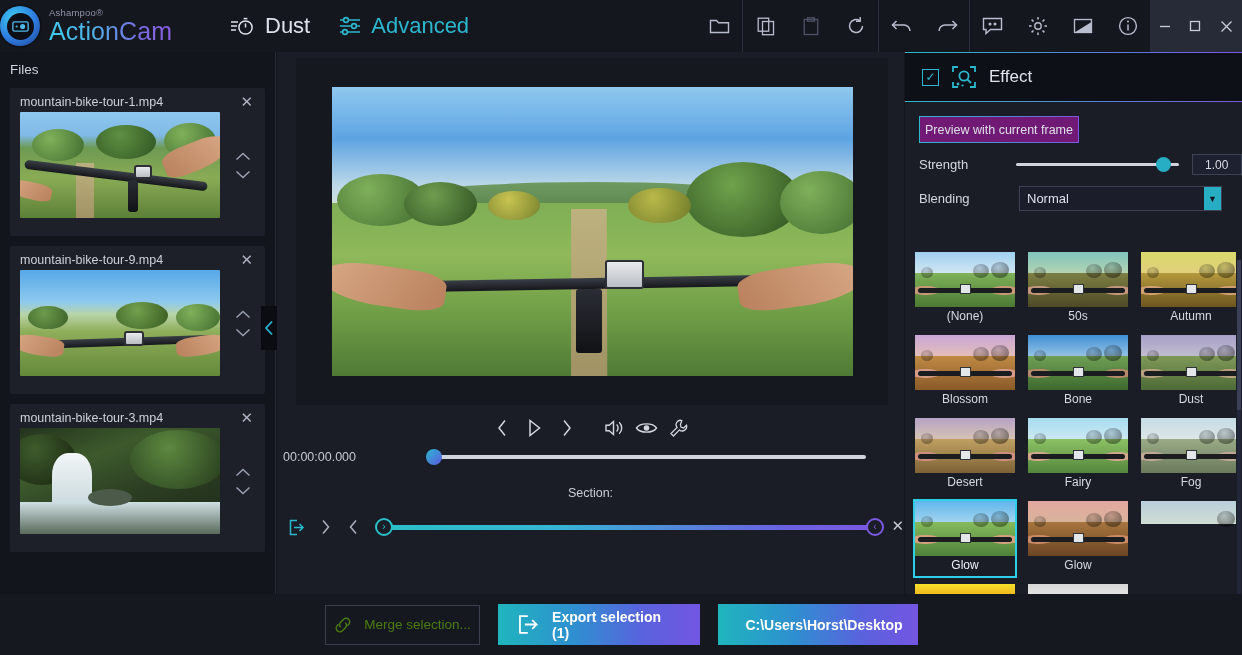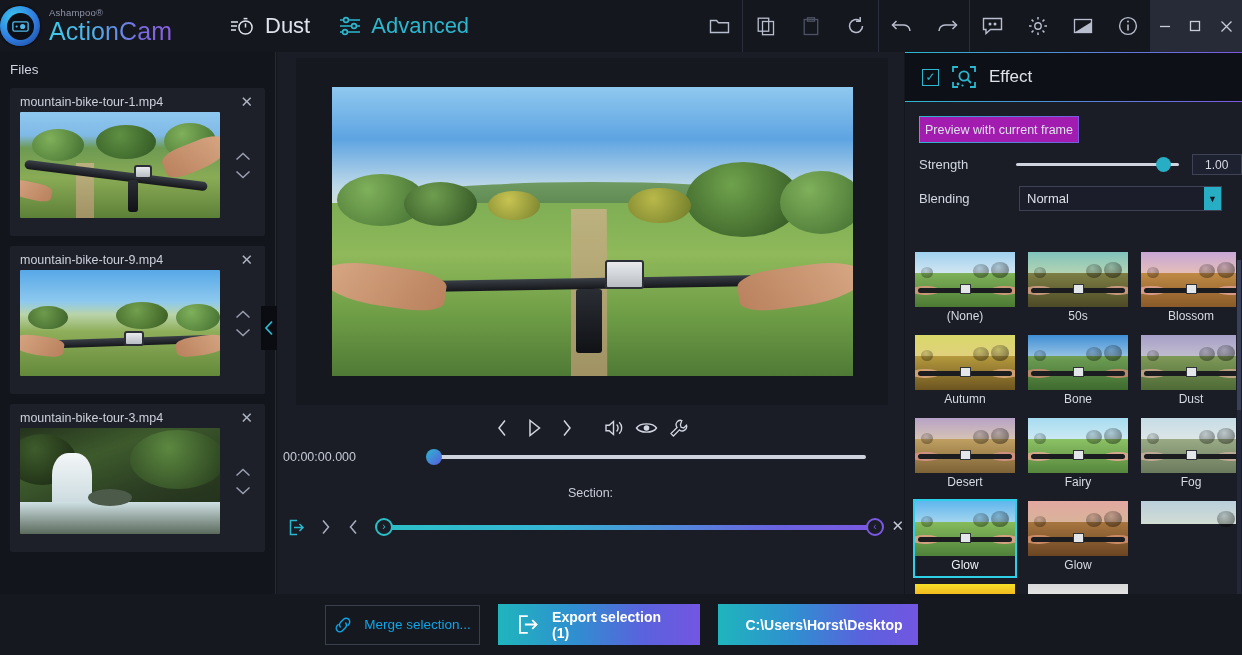--- a/index.html
+++ b/index.html
@@ -221,21 +221,21 @@
   }
   .fx-check {
     width: 17px; height: 17px; border: 1.5px solid #2bb8cf; color: #2bb8cf;
     display:flex; align-items:center; justify-content:center; font-size: 12px; cursor: pointer;
   }
   .fx-title { font-size: 17px; color: #dfe2ea; }
   .fx-body { position: absolute; top: 50px; left:0; right:0; bottom:0; overflow:hidden; }
 
   .preview-btn {
     margin: 14px 0 0 14px; width: 160px; height: 27px;
-    background: #a21caf; border: 1px solid;
+    background: #701a75; border: 1px solid;
     border-image: linear-gradient(90deg,#2bb8cf,#7b59e2) 1;
     display:flex; align-items:center; justify-content:center;
     font-size: 12.5px; color: #dde0e8; cursor: pointer;
   }
   .row { display: flex; align-items: center; margin: 11px 0 0 14px; }
   .row-label { width: 100px; font-size: 13px; color: #d3d7e1; }
   .strength-track {
     width: 168px; height: 3px; background: #cfd3dd; position: relative; border-radius: 2px;
   }
   .strength-thumb {
@@ -281,21 +281,21 @@
   .fx-scroll-thumb { position:absolute; top: 0; width: 4px; height: 150px; background: #3a4057; }
 
   
   .bottombar {
     position: absolute; left: 0; top: 594px; width: 1242px; height: 61px;
     background: #16181f; display: flex; align-items: center; justify-content: center; gap: 18px;
   }
   .merge-btn {
     width: 155px; height: 40px; border: 1px solid #3a3f4e; background: transparent;
     display:flex; align-items:center; justify-content:center; gap: 11px;
-    font-size: 13.5px; color: #0ea5e9; cursor: pointer;
+    font-size: 13.5px; color: #4d7c0f; cursor: pointer;
   }
   .grad-btn {
     height: 41px; background: linear-gradient(90deg, #1fb5bd 0%, #2f8fd0 38%, #5a62dd 72%, #7356e2 100%);
     display:flex; align-items:center; justify-content:center; gap: 13px;
     font-size: 14px; font-weight: bold; color: #fff; cursor: pointer; padding: 0 20px;
   }
   .grad-btn.export { width: 202px; }
   .grad-btn.dest { width: 200px; }
 </style>
 </head>
@@ -699,45 +699,45 @@
               <div class="mini-tree" style="left:6%;top:28%;width:12%;height:20%;background:radial-gradient(circle at 40% 30%,rgba(0,0,0,.1),rgba(0,0,0,.4));"></div>
               <div class="mini-hl" style="background:#c4977c"></div>
               <div class="mini-hr" style="background:#c4977c"></div>
               <div class="mini-bar"></div>
               <div class="mini-comp"></div>
             </div>
             <div class="fx-label">50s</div>
           </div>
           <div class="fx-item">
             <div class="fx-thumb">
+              <div class="mini-sky" style="background:linear-gradient(180deg,#d8d96a,#e2cf7e)"></div>
+              <div class="mini-field" style="background:linear-gradient(180deg,#b59a3d,#6d5520)"></div>
+              <div class="mini-tree" style="left:58%;top:22%;width:16%;height:26%;background:radial-gradient(circle at 40% 30%,rgba(0,0,0,.12),rgba(0,0,0,.45));"></div>
+              <div class="mini-tree" style="left:76%;top:18%;width:18%;height:30%;background:radial-gradient(circle at 40% 30%,rgba(0,0,0,.12),rgba(0,0,0,.5));"></div>
+              <div class="mini-tree" style="left:6%;top:28%;width:12%;height:20%;background:radial-gradient(circle at 40% 30%,rgba(0,0,0,.1),rgba(0,0,0,.4));"></div>
+              <div class="mini-hl" style="background:#d1a070"></div>
+              <div class="mini-hr" style="background:#d1a070"></div>
+              <div class="mini-bar"></div>
+              <div class="mini-comp"></div>
+            </div>
+            <div class="fx-label">Autumn</div>
+          </div>
+          <div class="fx-item">
+            <div class="fx-thumb">
               <div class="mini-sky" style="background:linear-gradient(180deg,#c9a6d6,#e6c0b6)"></div>
               <div class="mini-field" style="background:linear-gradient(180deg,#c08a45,#8a5a28)"></div>
               <div class="mini-tree" style="left:58%;top:22%;width:16%;height:26%;background:radial-gradient(circle at 40% 30%,rgba(0,0,0,.12),rgba(0,0,0,.45));"></div>
               <div class="mini-tree" style="left:76%;top:18%;width:18%;height:30%;background:radial-gradient(circle at 40% 30%,rgba(0,0,0,.12),rgba(0,0,0,.5));"></div>
               <div class="mini-tree" style="left:6%;top:28%;width:12%;height:20%;background:radial-gradient(circle at 40% 30%,rgba(0,0,0,.1),rgba(0,0,0,.4));"></div>
               <div class="mini-hl" style="background:#d79a86"></div>
               <div class="mini-hr" style="background:#d79a86"></div>
               <div class="mini-bar"></div>
               <div class="mini-comp"></div>
             </div>
             <div class="fx-label">Blossom</div>
-          </div>
-          <div class="fx-item">
-            <div class="fx-thumb">
-              <div class="mini-sky" style="background:linear-gradient(180deg,#d8d96a,#e2cf7e)"></div>
-              <div class="mini-field" style="background:linear-gradient(180deg,#b59a3d,#6d5520)"></div>
-              <div class="mini-tree" style="left:58%;top:22%;width:16%;height:26%;background:radial-gradient(circle at 40% 30%,rgba(0,0,0,.12),rgba(0,0,0,.45));"></div>
-              <div class="mini-tree" style="left:76%;top:18%;width:18%;height:30%;background:radial-gradient(circle at 40% 30%,rgba(0,0,0,.12),rgba(0,0,0,.5));"></div>
-              <div class="mini-tree" style="left:6%;top:28%;width:12%;height:20%;background:radial-gradient(circle at 40% 30%,rgba(0,0,0,.1),rgba(0,0,0,.4));"></div>
-              <div class="mini-hl" style="background:#d1a070"></div>
-              <div class="mini-hr" style="background:#d1a070"></div>
-              <div class="mini-bar"></div>
-              <div class="mini-comp"></div>
-            </div>
-            <div class="fx-label">Autumn</div>
           </div>
           <div class="fx-item">
             <div class="fx-thumb">
               <div class="mini-sky" style="background:linear-gradient(180deg,#3f8fd6,#9cc6e4)"></div>
               <div class="mini-field" style="background:linear-gradient(180deg,#6fa055,#3d6a2e)"></div>
               <div class="mini-tree" style="left:58%;top:22%;width:16%;height:26%;background:radial-gradient(circle at 40% 30%,rgba(0,0,0,.12),rgba(0,0,0,.45));"></div>
               <div class="mini-tree" style="left:76%;top:18%;width:18%;height:30%;background:radial-gradient(circle at 40% 30%,rgba(0,0,0,.12),rgba(0,0,0,.5));"></div>
               <div class="mini-tree" style="left:6%;top:28%;width:12%;height:20%;background:radial-gradient(circle at 40% 30%,rgba(0,0,0,.1),rgba(0,0,0,.4));"></div>
               <div class="mini-hl" style="background:#b78a6a"></div>
               <div class="mini-hr" style="background:#b78a6a"></div>

